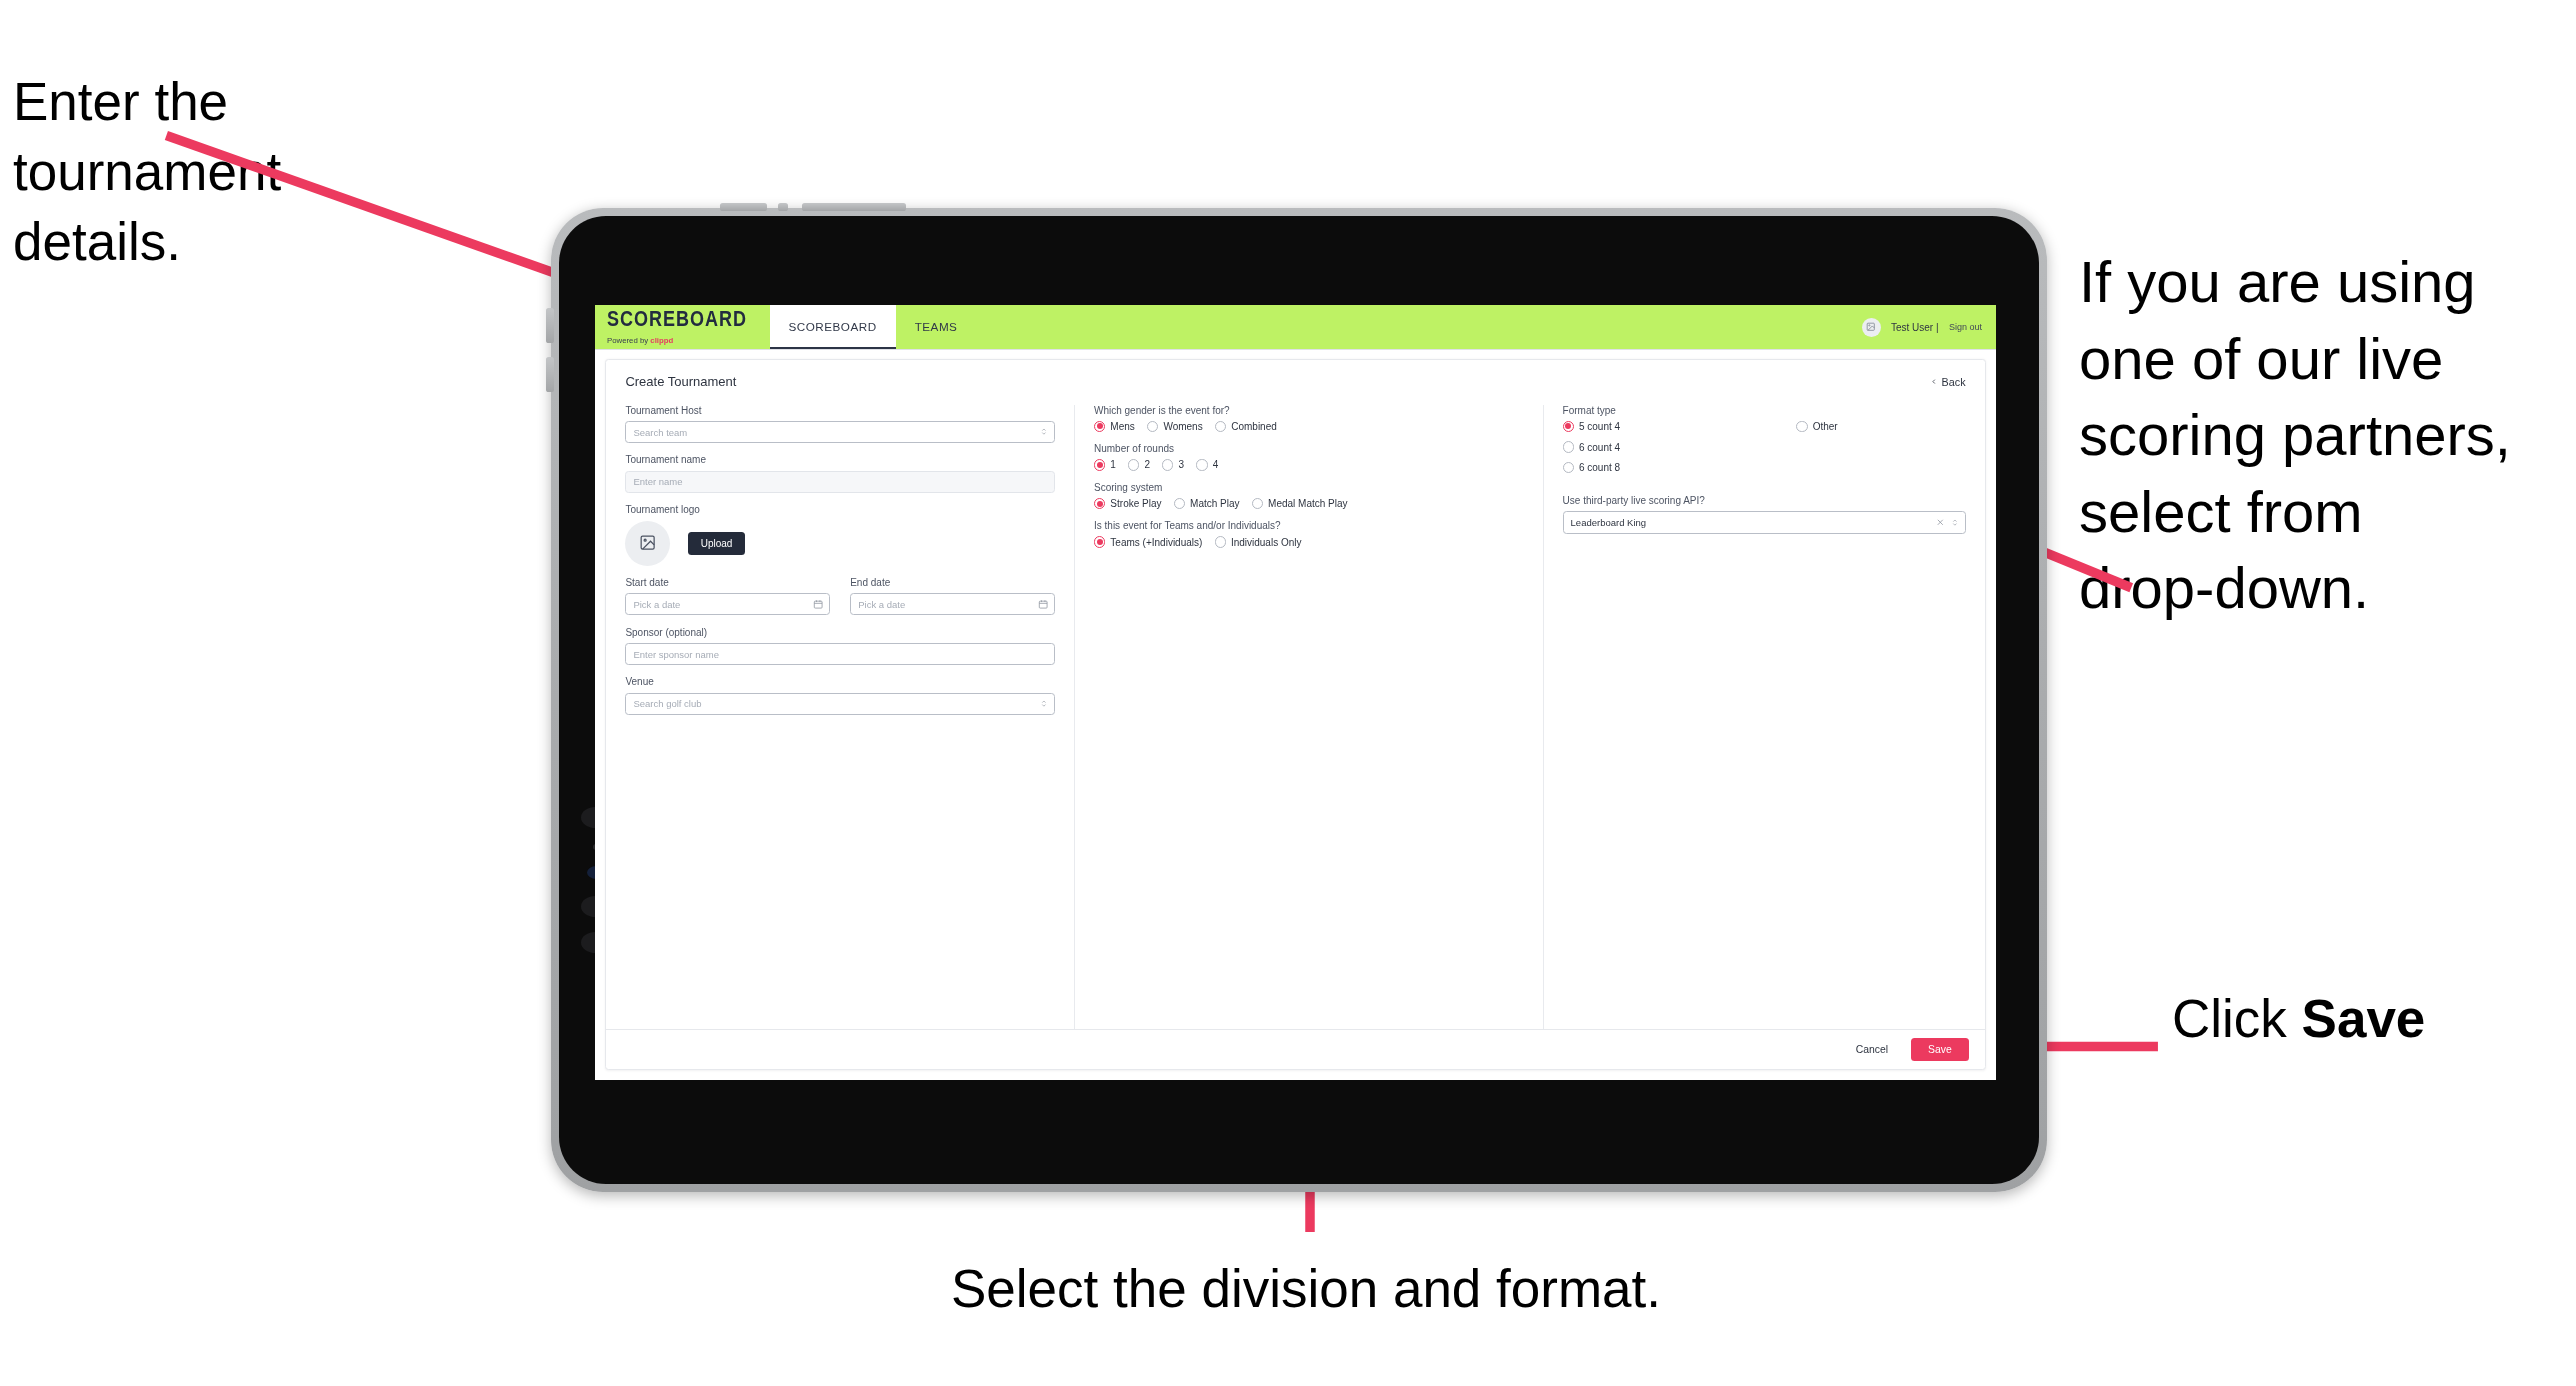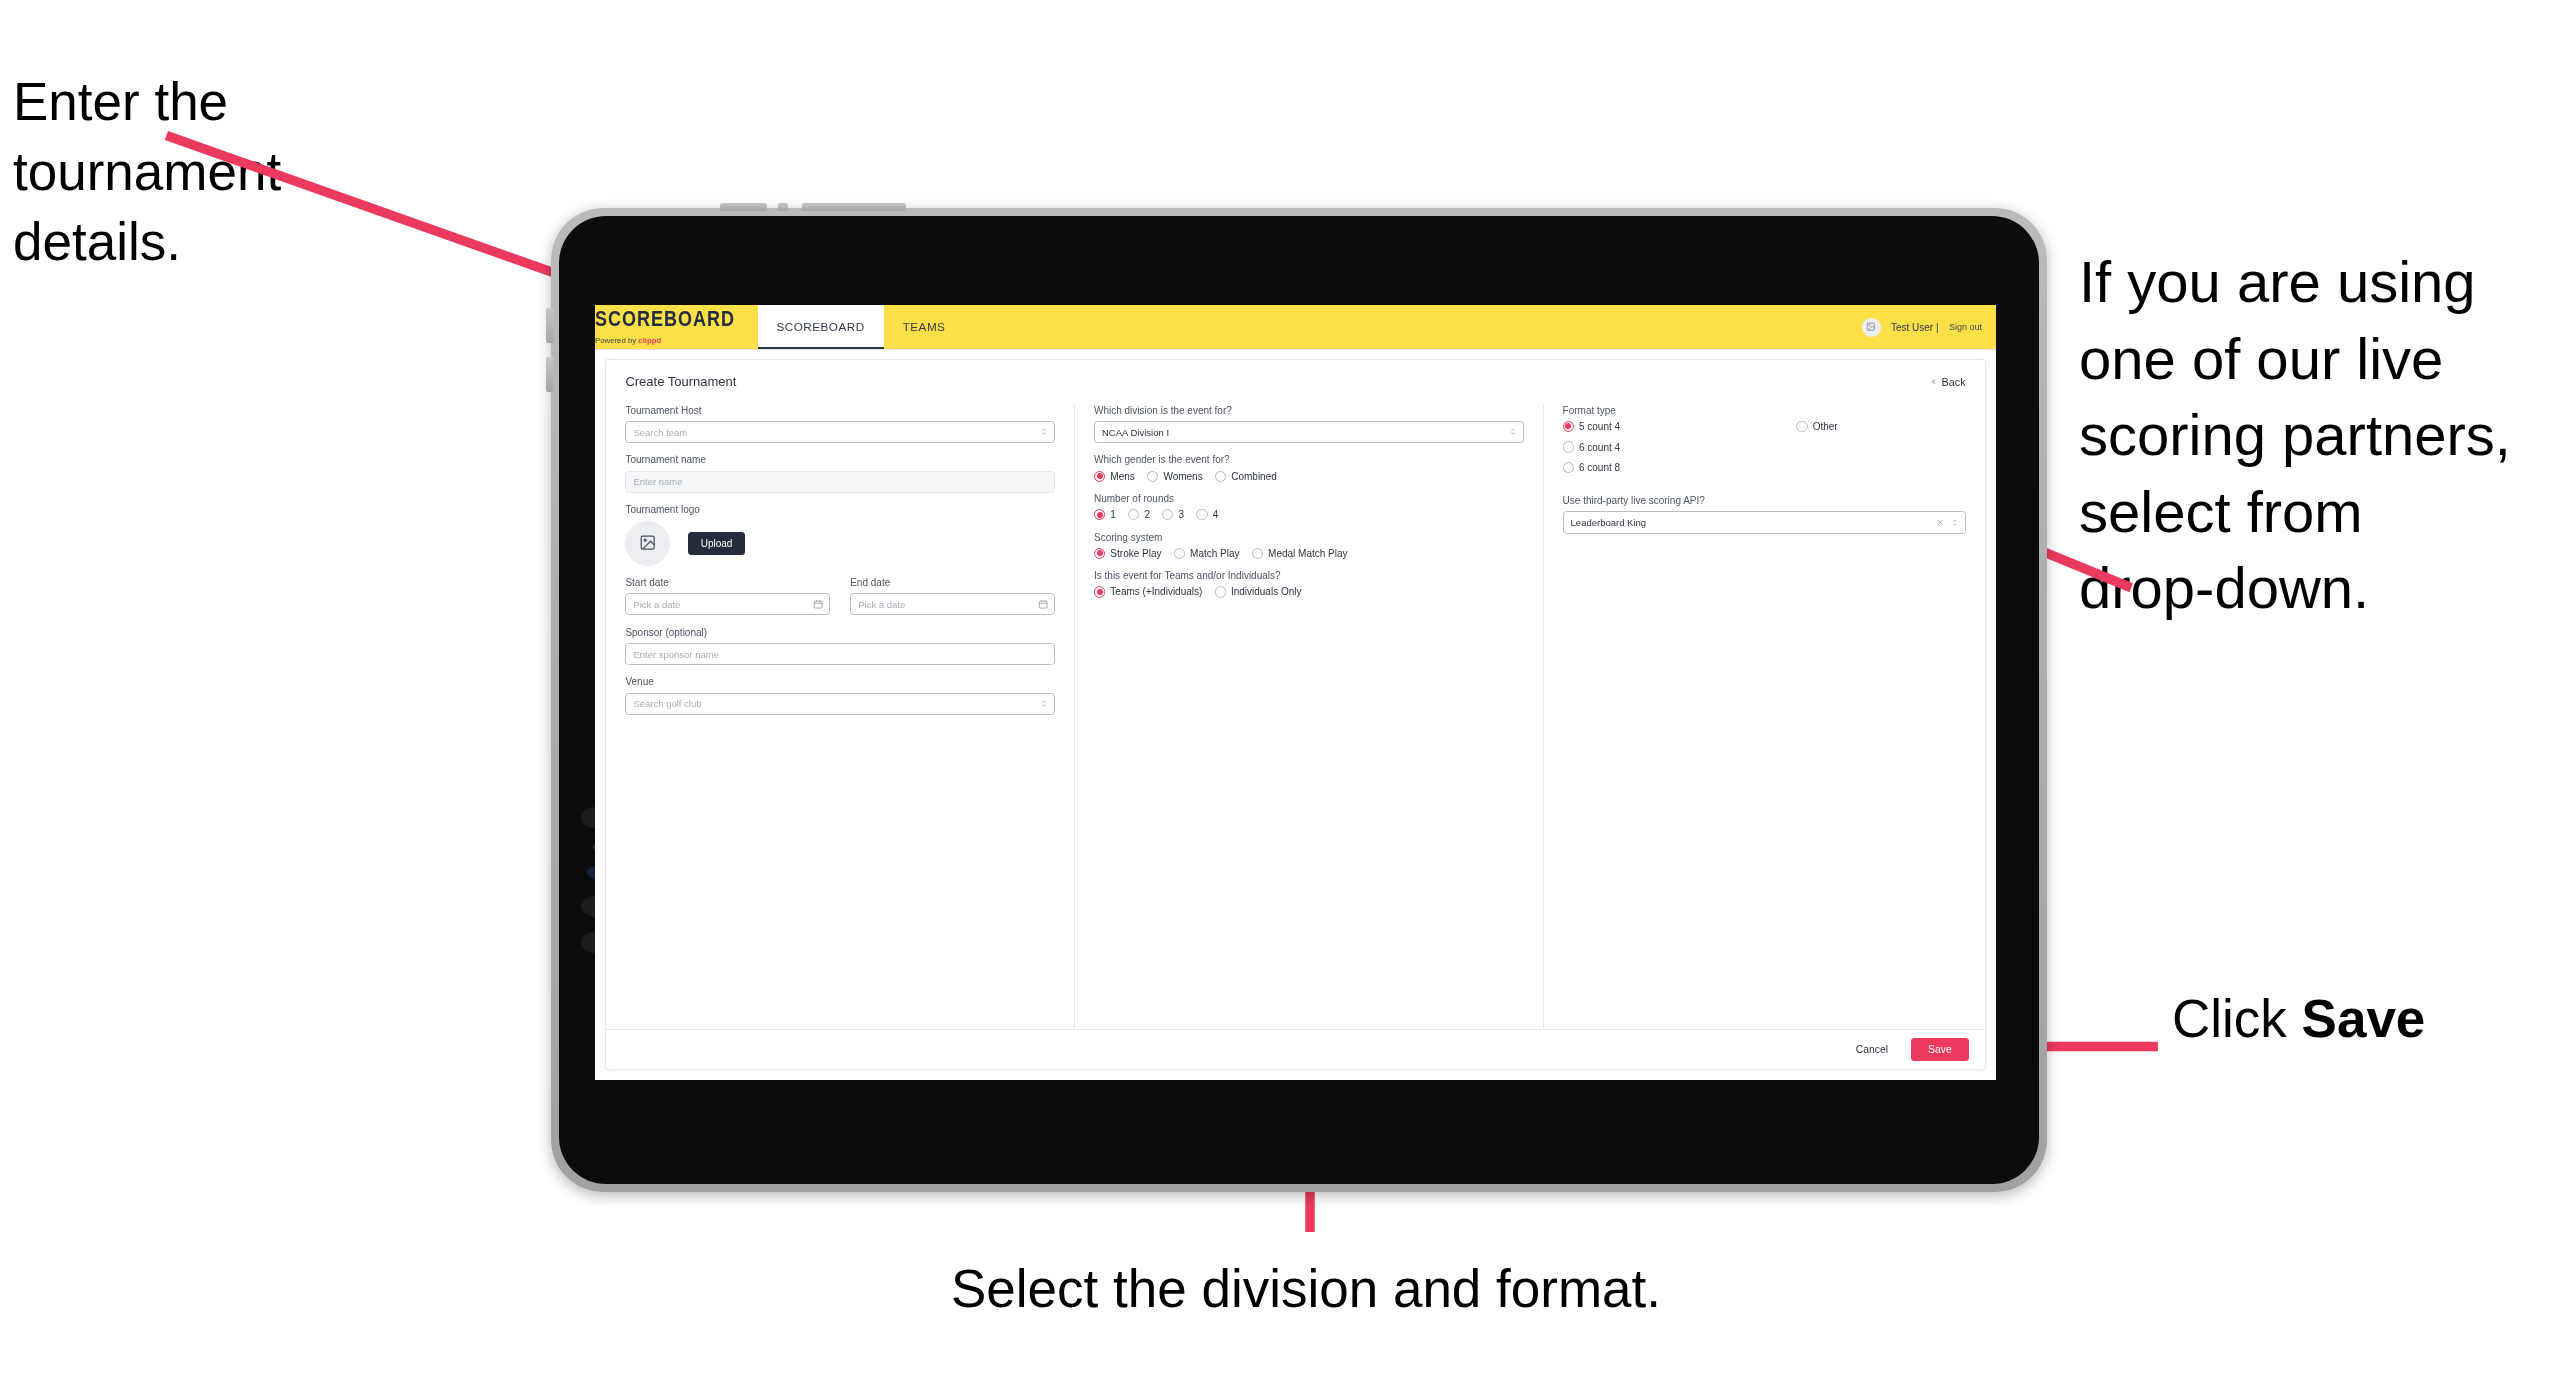--- a/index.html
+++ b/index.html
@@ -64,22 +64,22 @@
     position: absolute; left: 595px; top: 305px;
     width: 1401px; height: 775px;
     background: #ffffff;
     overflow: hidden;
     font-size: 11.2px;
     color: #343a45;
   }
 
   
   #topnav {
-    height: 45px; background:#fde047; border-bottom:0.9px solid #dfe1e6;
-    display:flex; align-items:stretch; 
+    height: 45px; background:#bef264; border-bottom:0.9px solid #dfe1e6;
+    display:flex; align-items:stretch; padding-left: 12px;
   }
   .brand { display:flex; flex-direction:column; justify-content:center; padding-right: 22.5px; }
   .brand-word {
     font-size: 18px; font-weight: 800; letter-spacing: 1px;
     color:#222b3f; font-family:"Liberation Sans", sans-serif;
     transform: scaleY(1.18); transform-origin: left center;
   }
   .brand-sub { font-size: 7.8px; color:#3a4050; margin-top: 5.2px; }
   .brand-sub .clippd { color:#e63e62; font-weight:700; }
 
@@ -365,32 +365,20 @@
                     <path d="M7 9l5-5 5 5"></path>
                     <path d="M7 15l5 5 5-5"></path>
                   </svg>
               </span>
             </div>
           </div>
         </div>
 
         <div class="col col2">
 
-          <div class="fld">
-            <span class="lbl">Which division is the event for?</span>
-            <div class="inp">
-              <span class="val">NCAA Division I</span>
-              <span class="right-ico">
-                <svg width="7.8" height="11.2" viewBox="0 0 24 24" fill="none" stroke="currentColor" stroke-width="2">
-                    <path d="M7 9l5-5 5 5"></path>
-                    <path d="M7 15l5 5 5-5"></path>
-                  </svg>
-              </span>
-            </div>
-          </div>
 
           <div class="fld">
             <span class="lbl">Which gender is the event for?</span>
             <div class="radio-row">
               <label class="radio">
                   <span class="dot on"></span>
                   <span class="rlabel">Mens</span>
                 </label>
               <label class="radio">
                   <span class="dot"></span>

